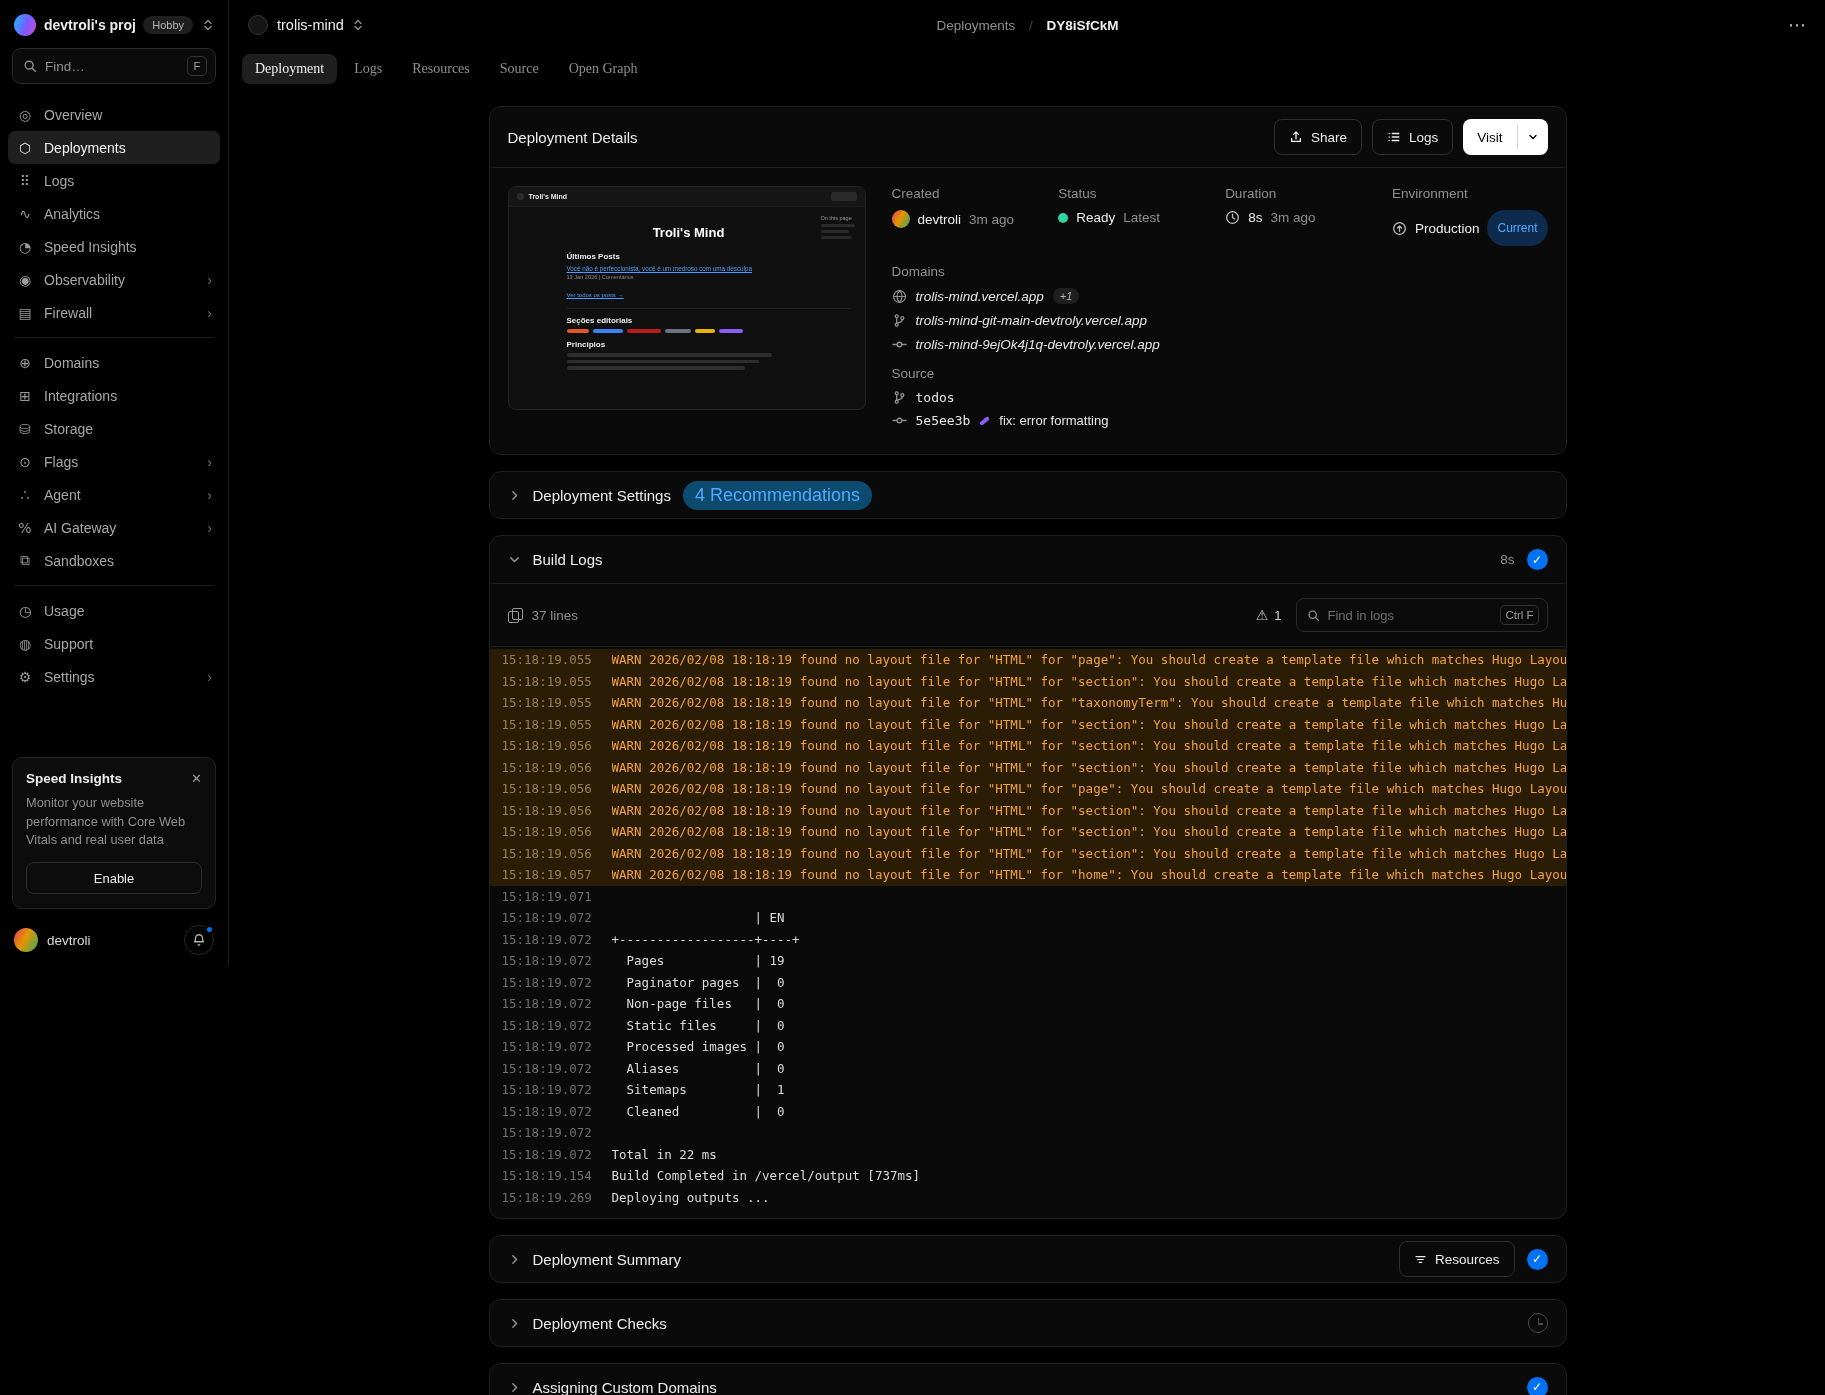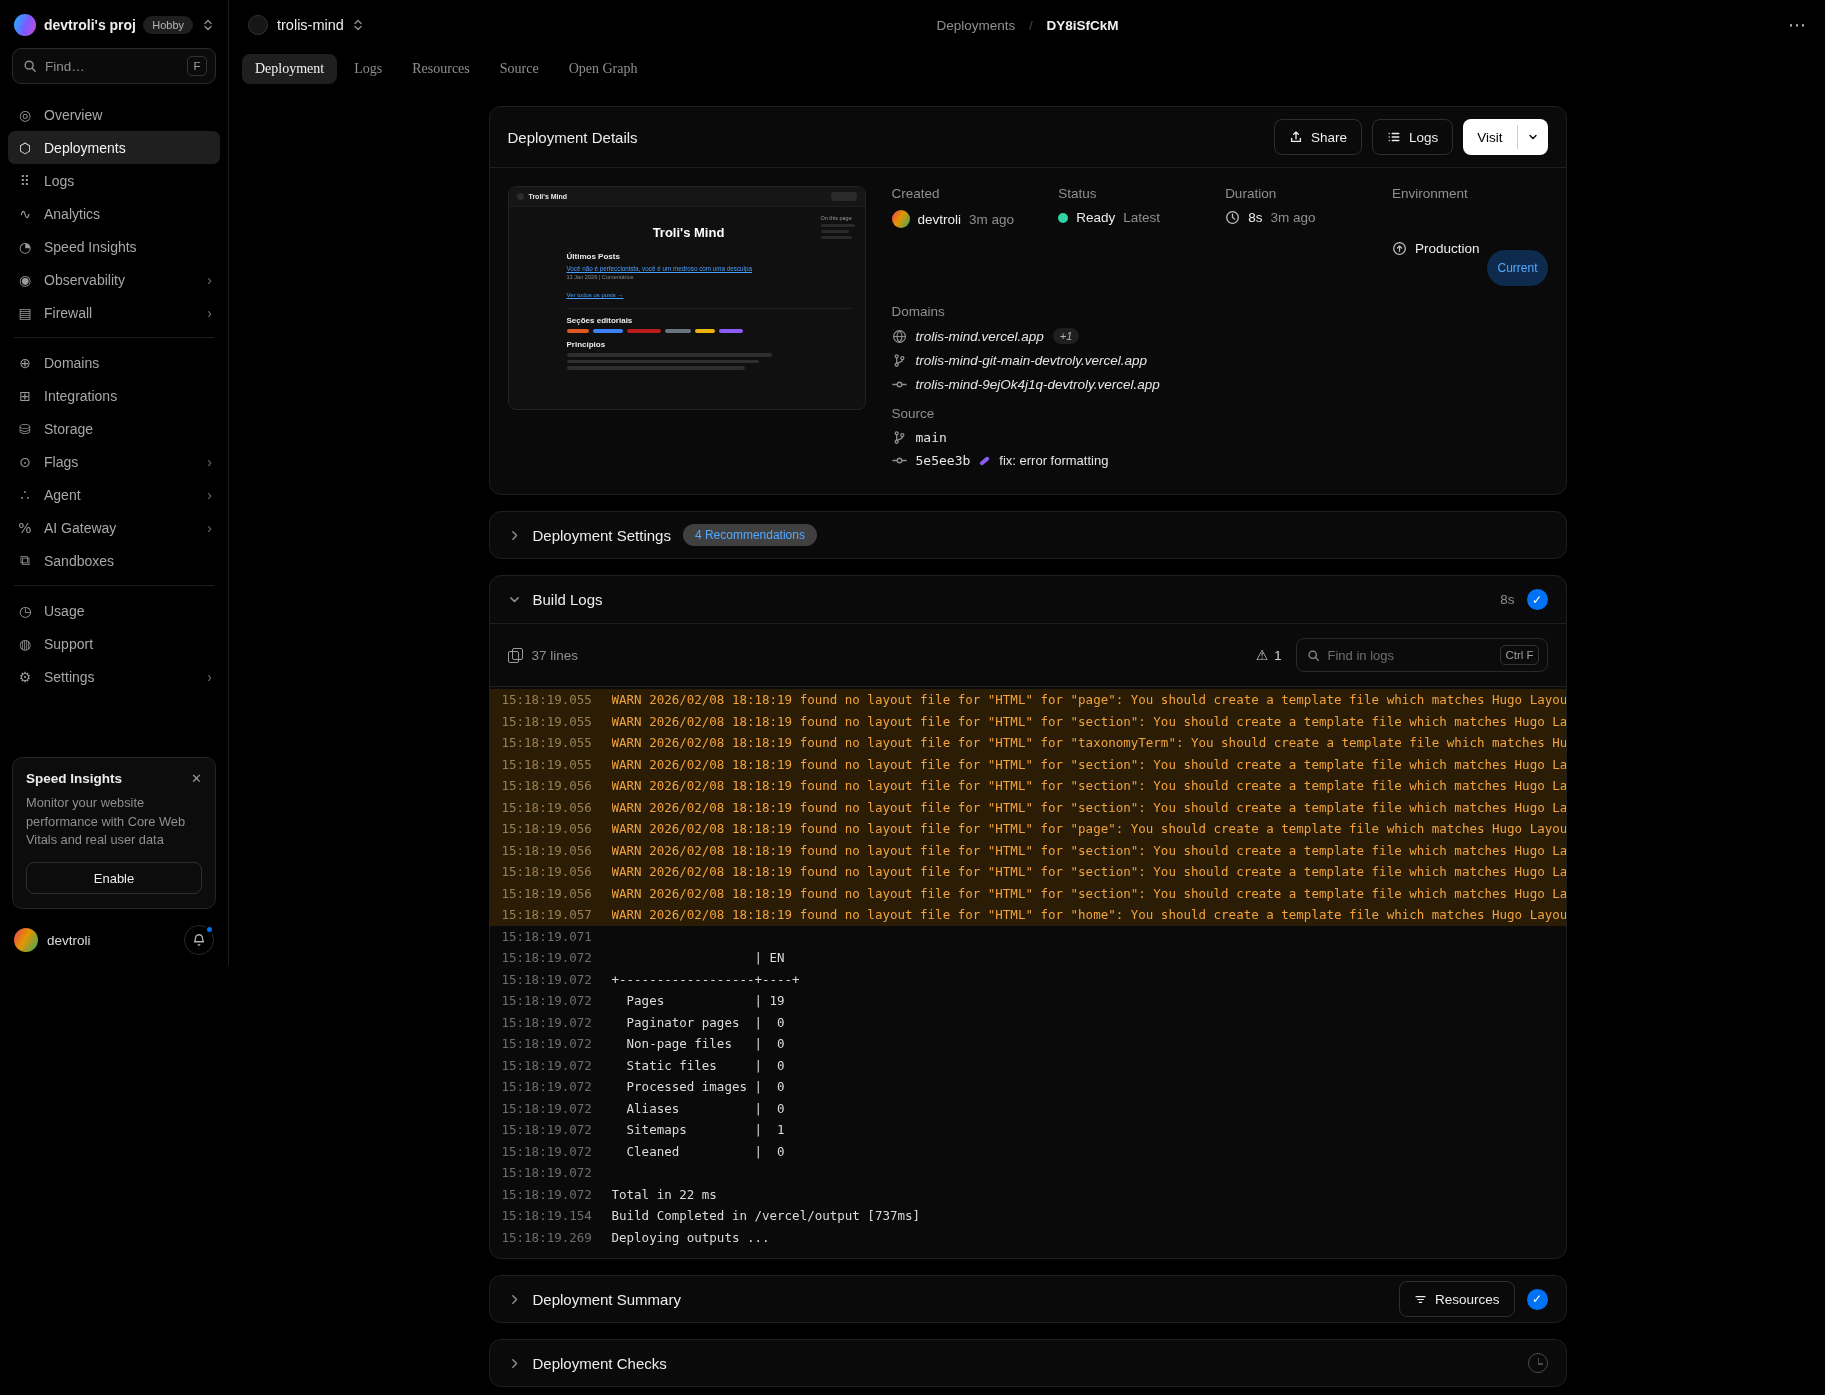--- a/index.html
+++ b/index.html
@@ -108,34 +108,34 @@
   .info { flex:1; min-width:0; }
   .meta-grid { display:flex; margin-bottom:18px; }
   .meta-col { width:198px; }
   .meta-col:last-child { width:auto; }
   .meta-label { color:#8f8f8f; font-size:13.5px; margin-bottom:9px; }
   .meta-val { display:flex; align-items:center; gap:8px; font-size:13.5px; color:#ededed; }
   .mini-avatar { width:18px; height:18px; border-radius:50%;
     background:linear-gradient(120deg,#e5484d 5%,#e59500 45%,#46a758 95%); }
   .dim { color:#8f8f8f; }
   .status-dot { width:10px; height:10px; border-radius:50%; background:#2fd4a4; }
-  .cur-badge { background:#0e2b4e; color:#52a9ff; font-size:12px; padding:11px 10px; border-radius:999px;margin-top:40px; }
+  .cur-badge { background:#0e2b4e; color:#52a9ff; font-size:12px; padding:11px 10px; border-radius:999px; }
   .sect-label { color:#8f8f8f; font-size:13.5px; margin-bottom:9px; }
   .dom-row { display:flex; align-items:center; gap:9px; margin-bottom:9px; font-size:13.5px; color:#e6e6e6;font-style:italic;}
   .dom-ico { color:#8f8f8f; display:flex; }
   .plus-badge { background:#1f1f1f; color:#b5b5b5; font-size:11px; padding:2px 7px; border-radius:999px;}
   .src-row { display:flex; align-items:center; gap:9px; margin-bottom:8px; font-size:13px; color:#e6e6e6;}
   .mono { font-family:"DejaVu Sans Mono", monospace; }
   .tool-emoji { width:11px; height:4px; border-radius:2px; background:#8b5cf6;
     transform:rotate(-40deg); display:inline-block; }
   
   .row-card { display:flex; align-items:center; gap:12px; padding:0 18px; height:48px; }
   .row-chev { color:#8f8f8f; display:flex; }
   .row-title { font-size:15px; color:#ededed; }
-  .rec-badge { background:#404040; color:#52a9ff; font-size:12px; padding:4px 12px; border-radius:999px;}
+  .rec-badge { background:#0c4a6e; color:#52a9ff; font-size:18px; padding:4px 12px; border-radius:999px;}
   .row-right { margin-left:auto; display:flex; align-items:center; gap:12px; }
   .check-circle { width:21px; height:21px; border-radius:50%; background:#0072f5; color:#fff;
     display:flex; align-items:center; justify-content:center; font-size:12px; flex:none;}
   .pend-circle { width:20px; height:20px; border-radius:50%; border:1.5px solid #4a4a4a; position:relative;}
   .pend-circle:before { content:""; position:absolute; left:9px; top:4px; width:1.5px; height:6px; background:#4a4a4a;}
   .pend-circle:after { content:""; position:absolute; left:9px; top:9px; width:5px; height:1.5px; background:#4a4a4a;}
   
   .bl-head { display:flex; align-items:center; gap:12px; padding:13px 18px; }
   .bl-right { margin-left:auto; display:flex; align-items:center; gap:12px; color:#8f8f8f; font-size:13.5px;}
   .bl-toolbar { border-top:1px solid #1f1f1f; border-bottom:1px solid #1f1f1f; height:64px;
@@ -459,21 +459,21 @@
           <div class="sect-label" style="margin-top:14px">Source</div>
           <div class="src-row">
             <span class="dom-ico">
               <svg width="15" height="15" viewBox="0 0 16 16" fill="none" stroke="currentColor" stroke-width="1.4">
                   <circle cx="5" cy="3.5" r="1.6"></circle>
                   <circle cx="5" cy="12.5" r="1.6"></circle>
                   <circle cx="11" cy="5.5" r="1.6"></circle>
                   <path d="M5 5.1v5.8M11 7.1c0 2.5-3 2.6-4.5 3.4" stroke-linecap="round"></path>
                 </svg>
             </span>
-            <span class="mono">main</span>
+            <span class="mono">todos</span>
           </div>
           <div class="src-row">
             <span class="dom-ico">
               <svg width="15" height="15" viewBox="0 0 16 16" fill="none" stroke="currentColor" stroke-width="1.4">
                   <circle cx="8" cy="8" r="2.4"></circle>
                   <path d="M1 8h4.4M10.6 8H15" stroke-linecap="round"></path>
                 </svg>
             </span>
             <span class="mono">5e5ee3b</span>
             <span class="tool-emoji"></span>

